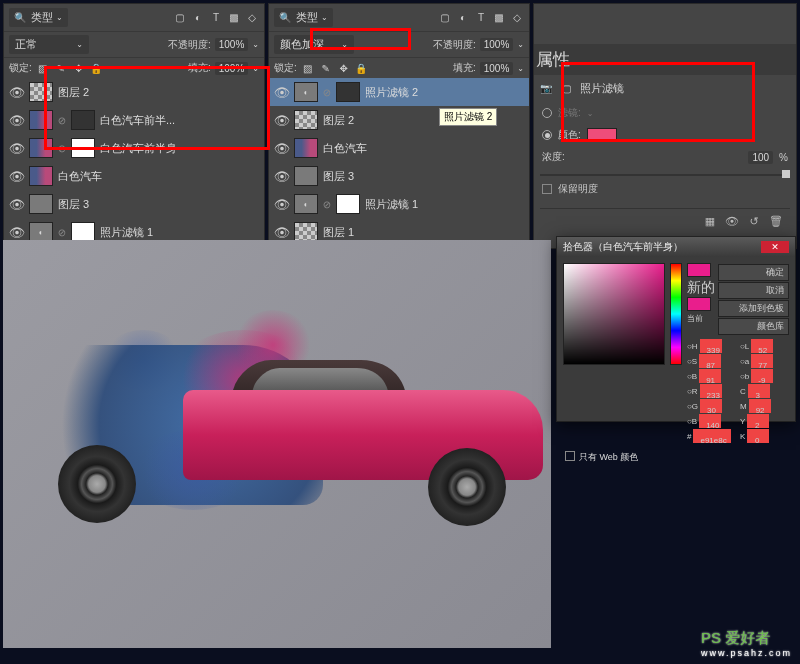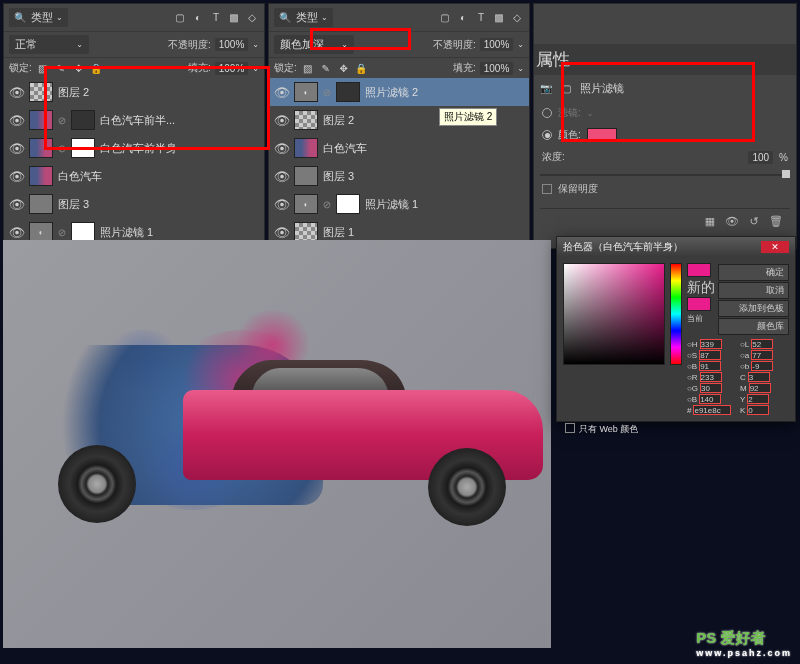--- a/index.html
+++ b/index.html
@@ -263,38 +263,38 @@
       width:12px; height:102px;
       background: linear-gradient(to bottom, #f00, #ff0, #0f0, #0ff, #00f, #f0f, #f00);
       border:1px solid #222;
     }
     .cp-right { flex:1; font-size:9px; color:#ccc; }
     .cp-swatch-new { width:24px; height:14px; background:#e91e8c; display:inline-block; border:1px solid #222;}
     .cp-swatch-old { width:24px; height:14px; background:#e91e8c; display:inline-block; border:1px solid #222;}
     .cp-btn { background:#4a4a4a; border:1px solid #222; padding:1px 4px; margin:1px 0; font-size:9px; text-align:right; }
     .cp-inputs { display:grid; grid-template-columns: 1fr 1fr; gap:1px 4px; font-size:8px; margin-top:3px;}
     .cp-inp { display:flex; gap:2px; align-items:center;}
-    .cp-val { background:#2a2a2a; border:1px solid #ef4444; width:22px; height:10px; font-size:8px; text-align:left; padding-right:2px;}
+    .cp-val { background:#2a2a2a; border:7px solid #ef4444; width:22px; height:10px; font-size:8px; text-align:center; padding-right:2px;}
     .cp-bottom { padding: 2px 8px; font-size:9px; display:flex; align-items:flex-start; gap:4px;}
     
     .tooltip-pop {
       position:absolute;
       background:#ffffe0;
       border:1px solid #888;
       padding:1px 4px;
       font-size:10px;
       color:#000;
       z-index:12;
     }
     
     .watermark {
       position:absolute;
       right:8px; bottom:6px;
       font-size:15px;
-      font-weight:bold;
+      font-weight:normal;
       color:#6cc04a;
       text-shadow: 0 0 2px #fff;
     }
     .watermark .sub { font-size:9px; color:#fff; display:block; letter-spacing:2px;}
     .chev { font-size:8px;}
   </style>
 </head>
 <body>
 
 <div class="panels-row">

